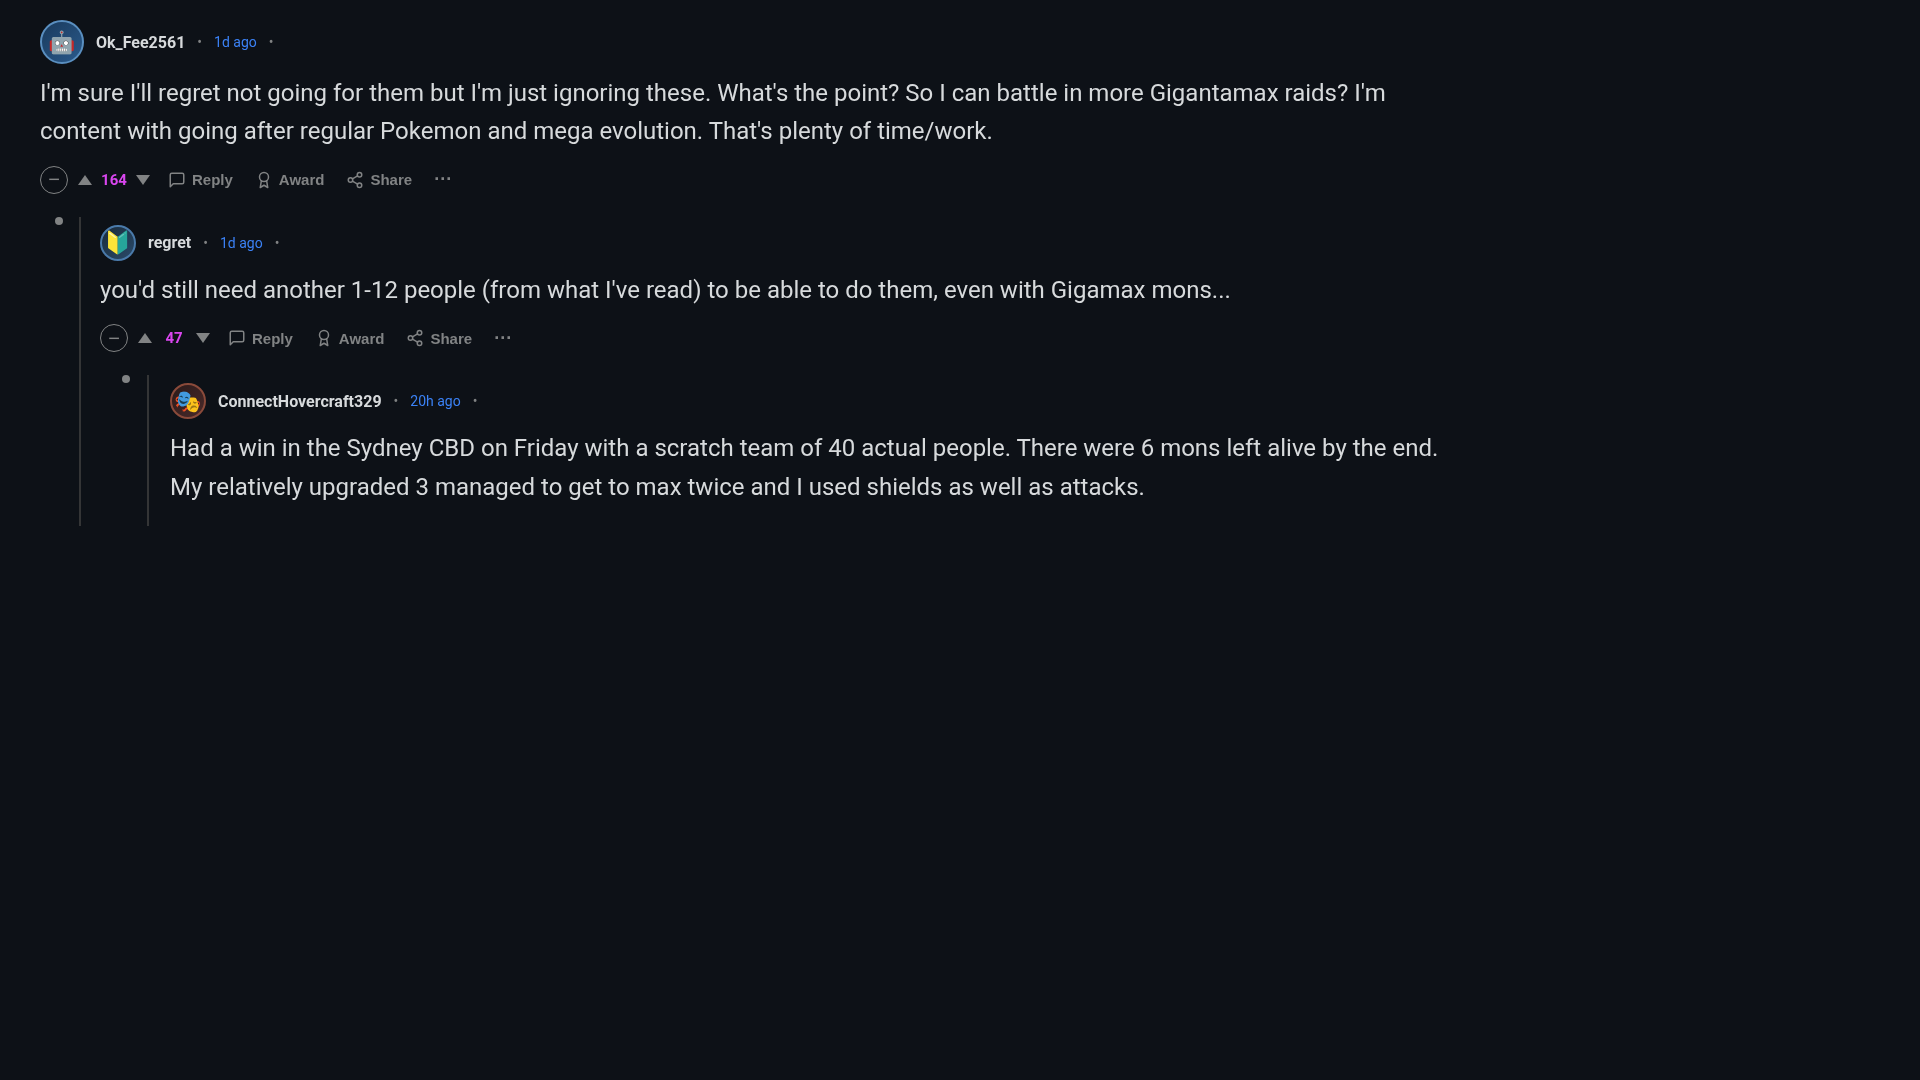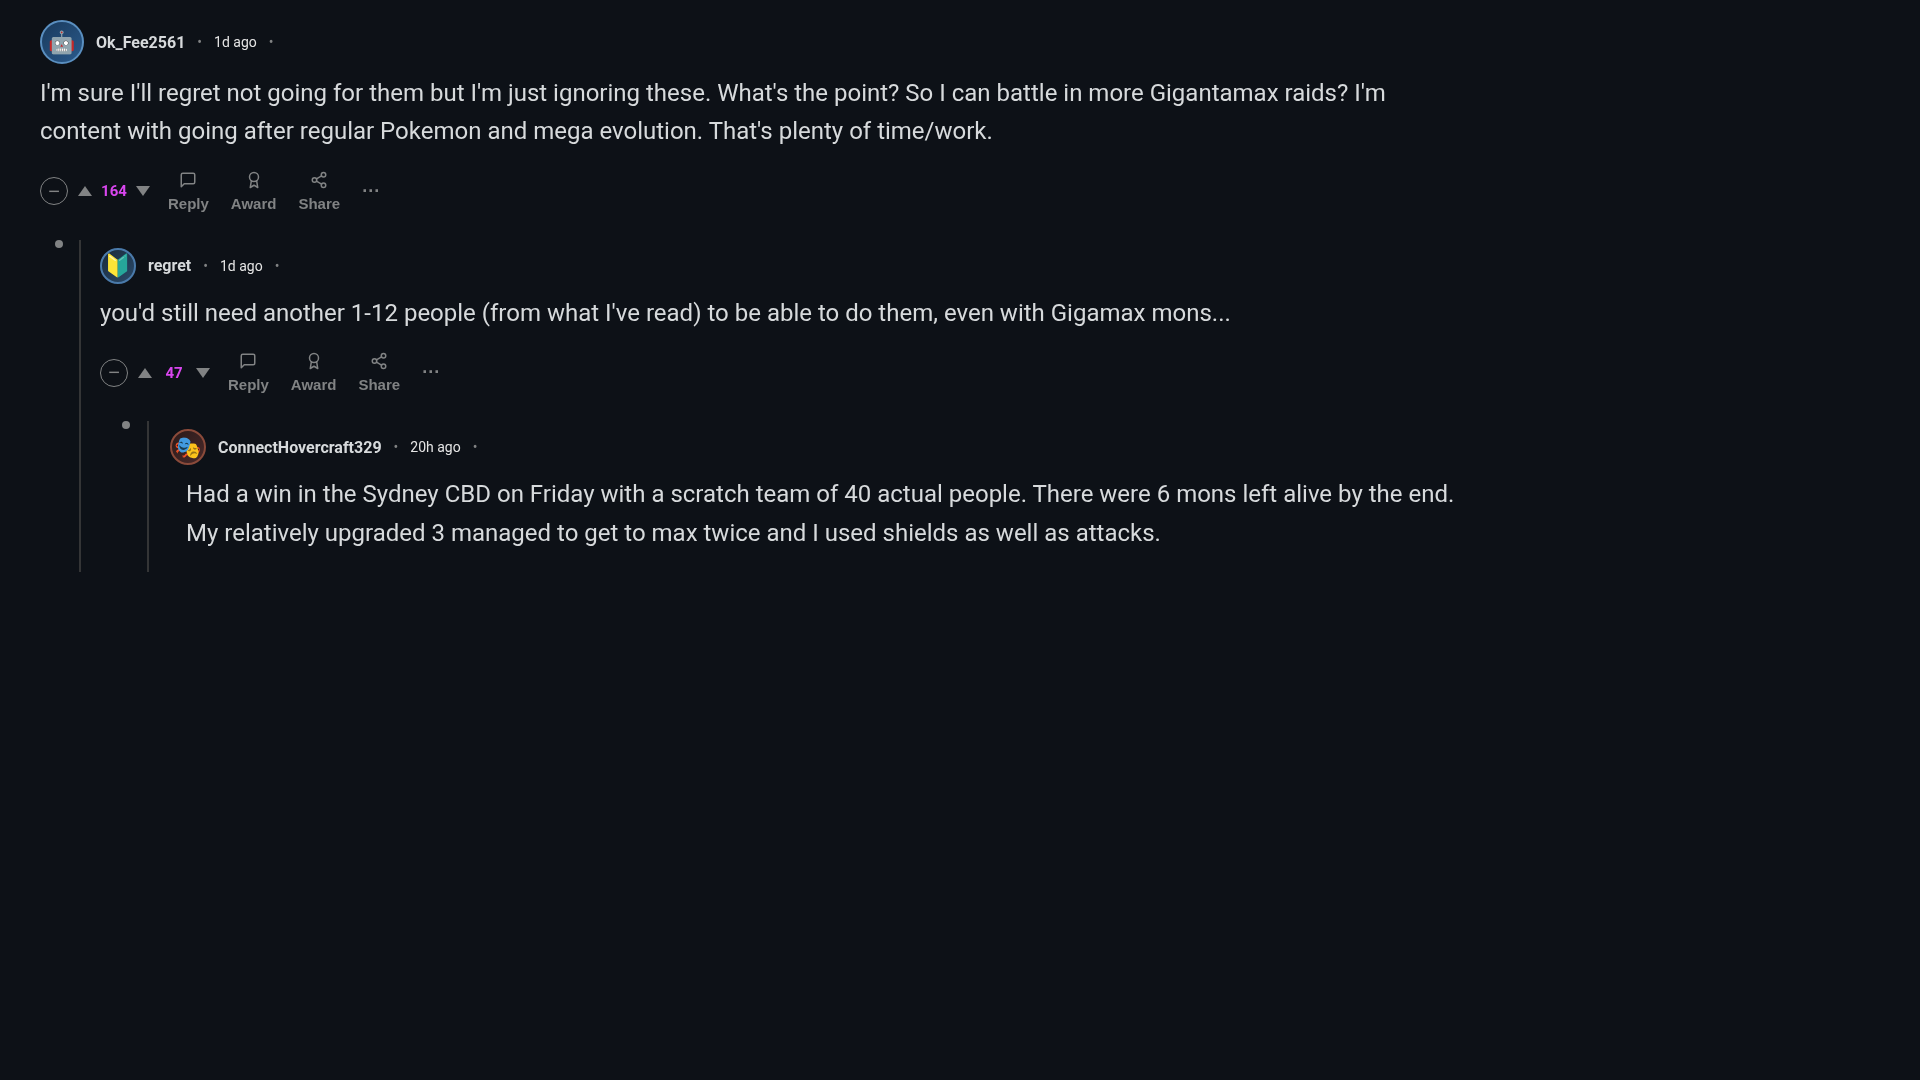--- a/index.html
+++ b/index.html
@@ -76,21 +76,21 @@
       color: #d7dadc;
       text-align: center;
     }
 
     .dot {
       color: #818384;
       font-size: 14px;
     }
 
     .timestamp {
-      color: #e5e5e5;
+      color: #3b82f6;
       font-size: 14px;
     }
 
     .comment-body {
       font-size: 24px;
       line-height: 1.6;
       color: #d7dadc;
       margin-bottom: 14px;
     }
 
@@ -107,21 +107,20 @@
       align-items: center;
       gap: 6px;
       background: none;
       border: none;
       color: #818384;
       font-size: 15px;
       cursor: pointer;
       padding: 6px 8px;
       border-radius: 4px;
       font-weight: 600;
-      flex-direction: column;
     }
 
     .vote-section {
       display: flex;
       align-items: center;
       gap: 4px;
     }
 
     .vote-btn {
       background: none;
@@ -428,21 +427,21 @@
                   <div class="comment-header">
                     <div class="avatar anime avatar-sm">
                       <span class="avatar-icon">🎭</span>
                     </div>
                     <span class="username">ConnectHovercraft329</span>
                     <span class="dot">•</span>
                     <span class="timestamp">20h ago</span>
                     <span class="dot">•</span>
                   </div>
 
-                  <div class="comment-body" style="margin-bottom: 20px; margin-left: 16px;">Had a win in the Sydney CBD on Friday with a scratch team of 40 actual people. There were 6 mons left alive by the end. My relatively upgraded 3 managed to get to max twice and I used shields as well as attacks.</div>
+                  <div class="comment-body" style="margin-bottom: 20px;">Had a win in the Sydney CBD on Friday with a scratch team of 40 actual people. There were 6 mons left alive by the end. My relatively upgraded 3 managed to get to max twice and I used shields as well as attacks.</div>
                 </div>
               </div>
             </div>
 
           </div>
         </div>
       </div>
 
     </div>
   </div>

